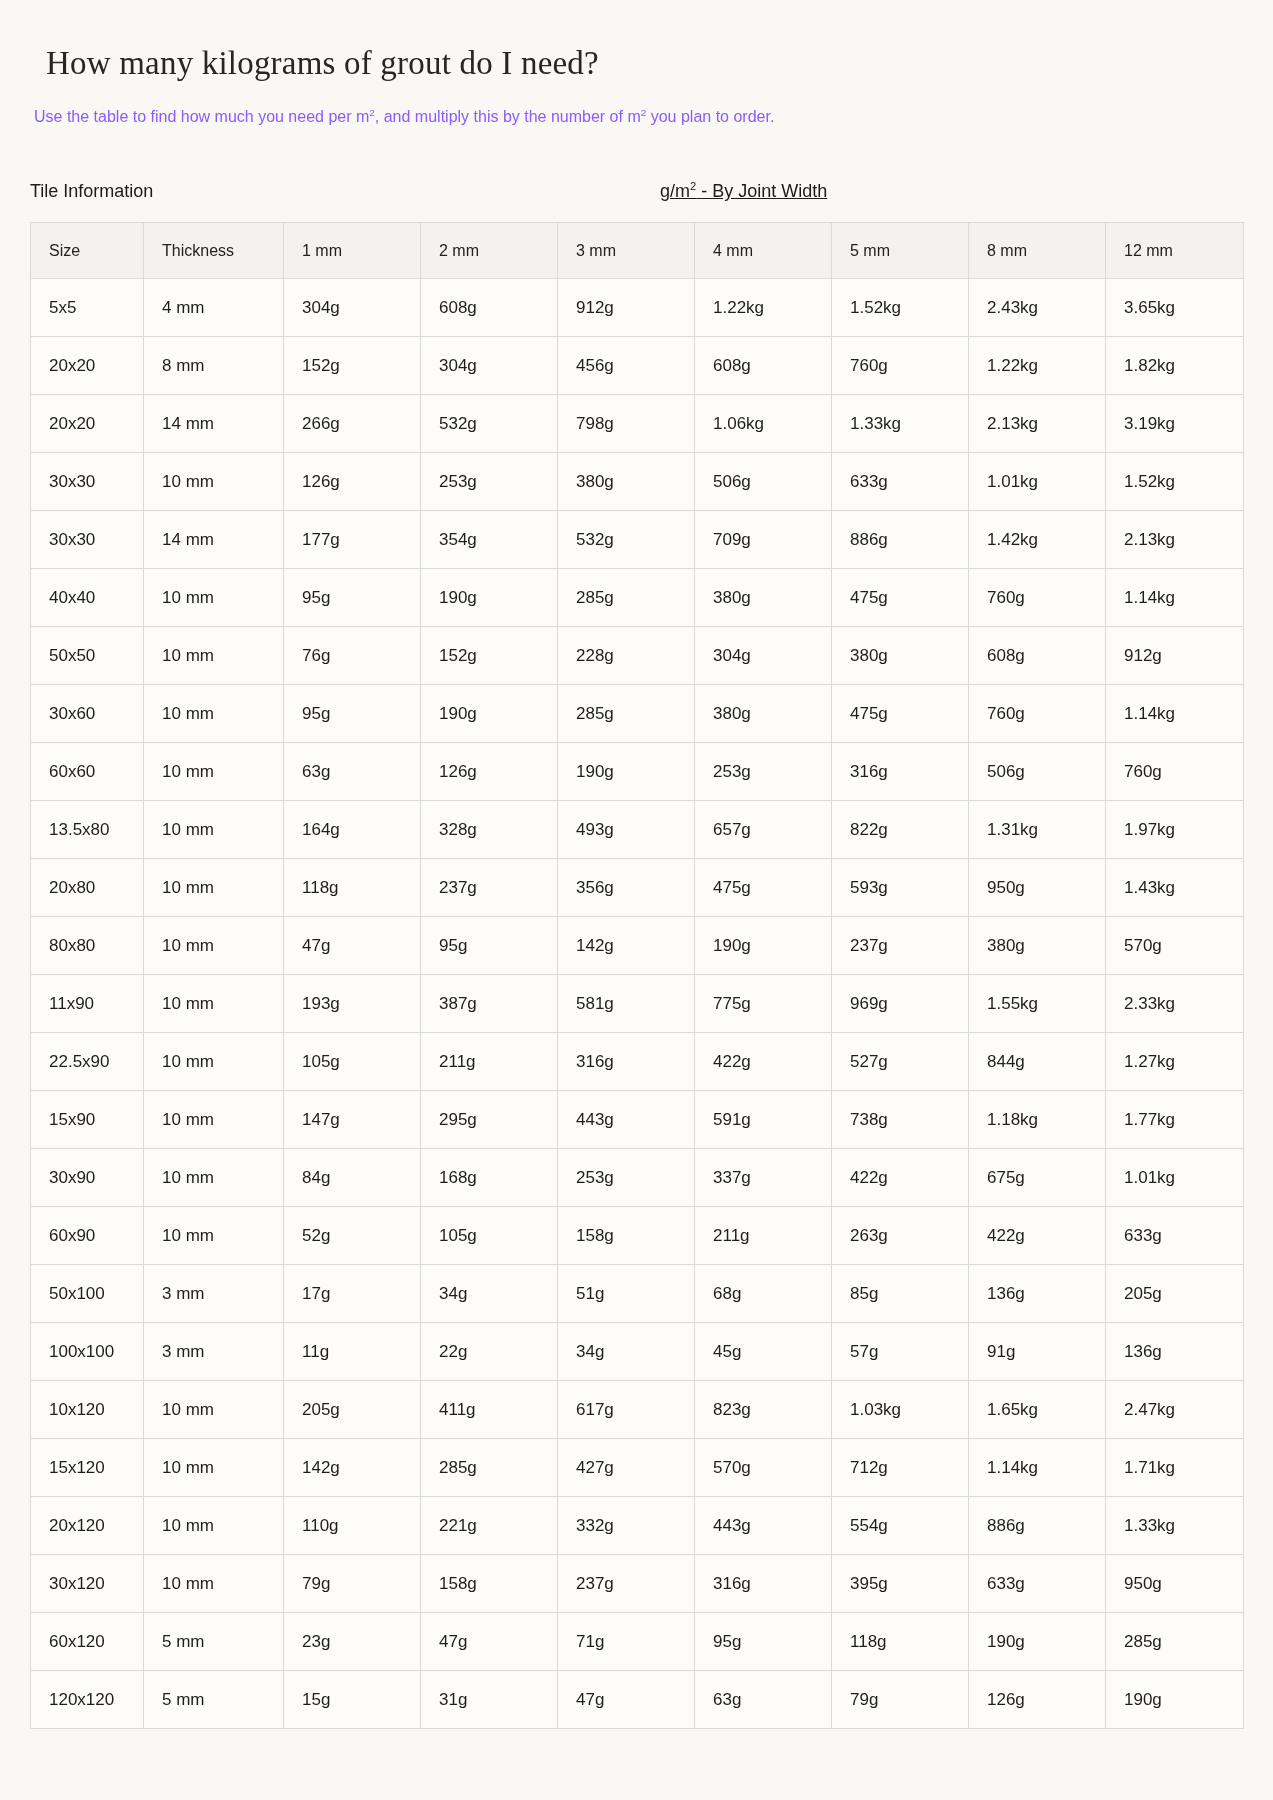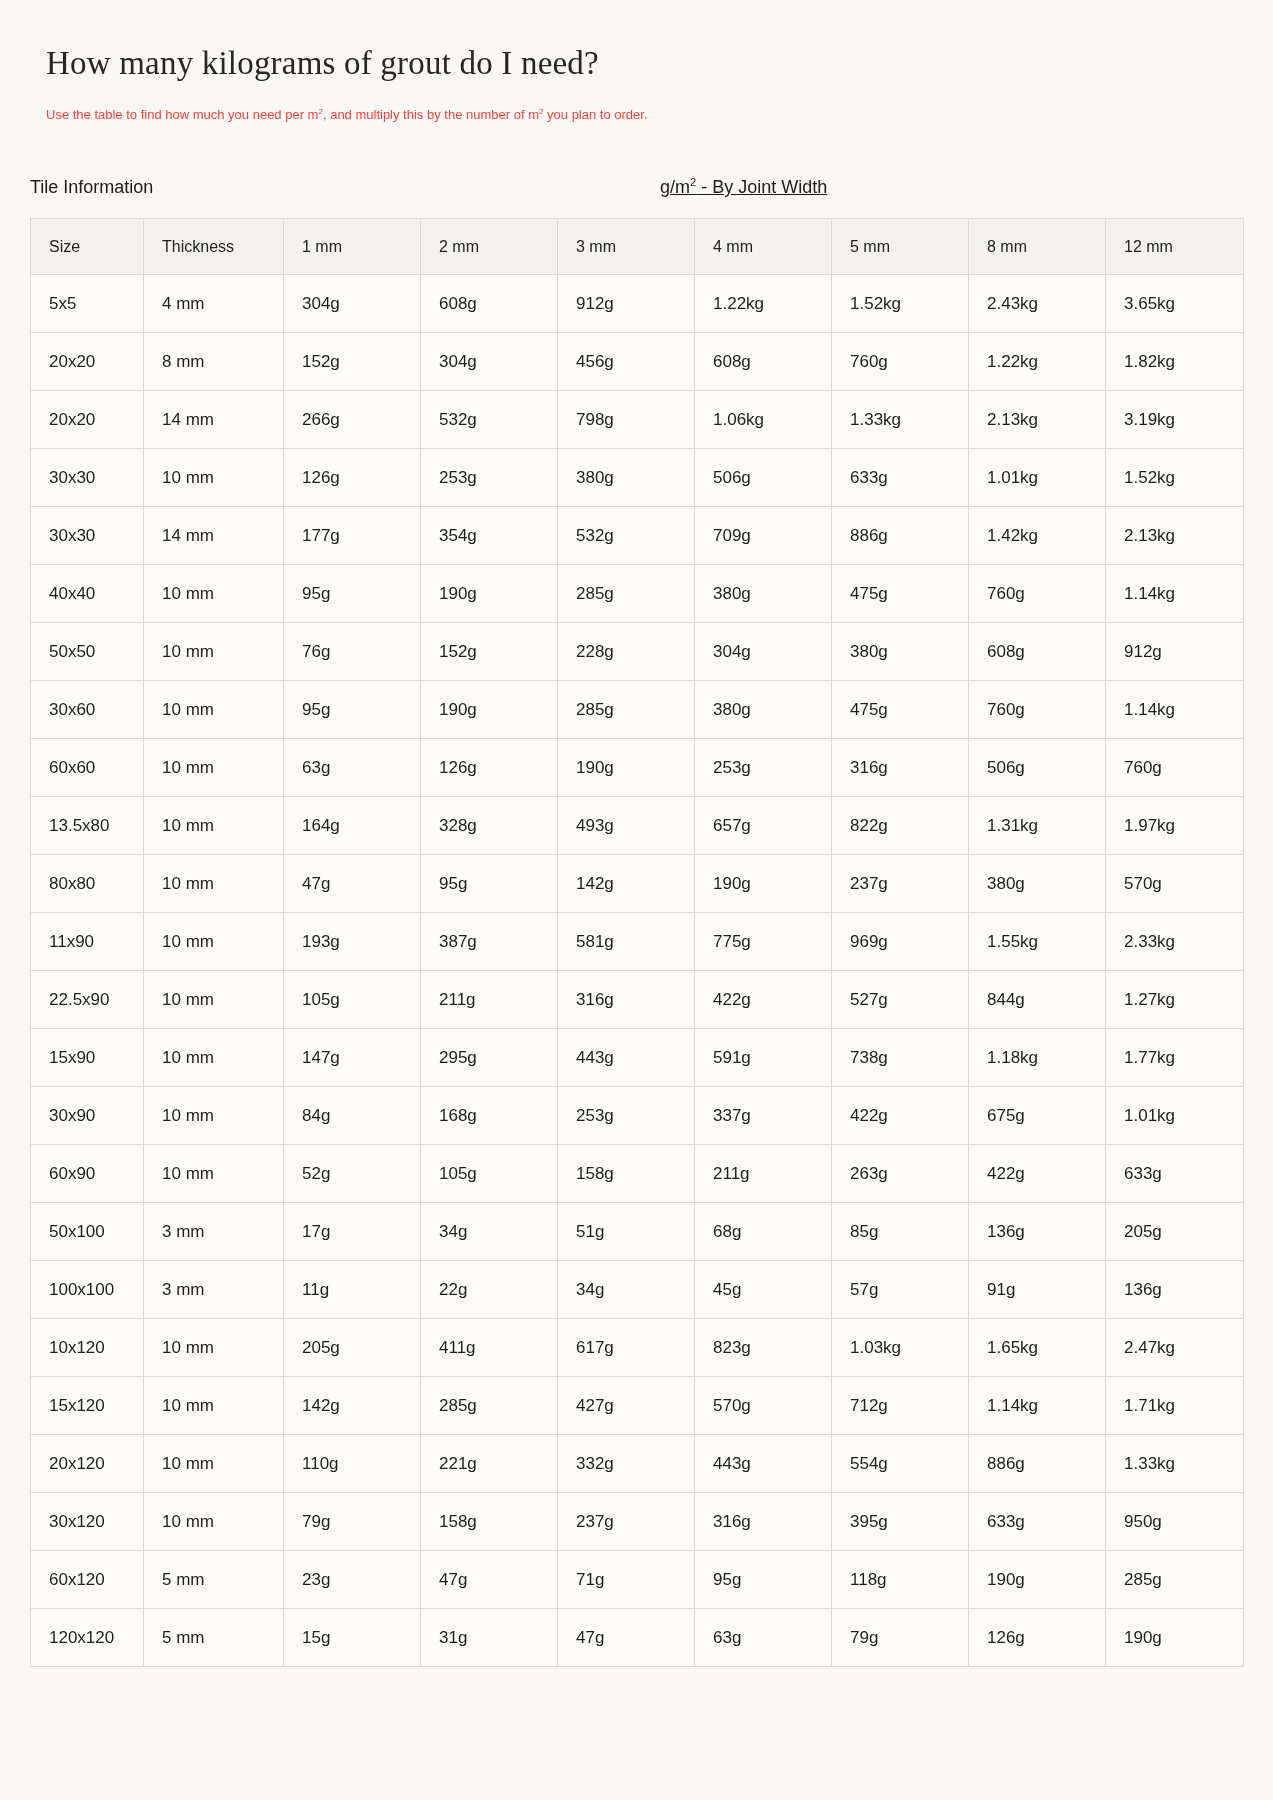--- a/index.html
+++ b/index.html
@@ -18,24 +18,24 @@
   .page-title {
     font-family: "Liberation Serif", serif;
     font-weight: 400;
     font-size: 33px;
     letter-spacing: 0.2px;
     color: #272624;
     margin: 16px;
     line-height: 1.2;
   }
   .subtitle {
-    font-size: 13px;
+    font-size: 16px;
     line-height: 1.35;
-    margin: 22px 0 0 16px;
-    color: #ef4444;
+    margin: 22px 0 0 4px;
+    color: #8b5cf6;
   }
   sup.sq {
     font-size: 0.62em;
     line-height: 0;
     vertical-align: super;
   }
   .section-labels {
     position: relative;
     margin-top: 54px;
     height: 24px;
@@ -225,20 +225,31 @@
         <td>10 mm</td>
         <td>164g</td>
         <td>328g</td>
         <td>493g</td>
         <td>657g</td>
         <td>822g</td>
         <td>1.31kg</td>
         <td>1.97kg</td>
       </tr>
       <tr>
+        <td>20x80</td>
+        <td>10 mm</td>
+        <td>118g</td>
+        <td>237g</td>
+        <td>356g</td>
+        <td>475g</td>
+        <td>593g</td>
+        <td>950g</td>
+        <td>1.43kg</td>
+      </tr>
+      <tr>
         <td>80x80</td>
         <td>10 mm</td>
         <td>47g</td>
         <td>95g</td>
         <td>142g</td>
         <td>190g</td>
         <td>237g</td>
         <td>380g</td>
         <td>570g</td>
       </tr>

